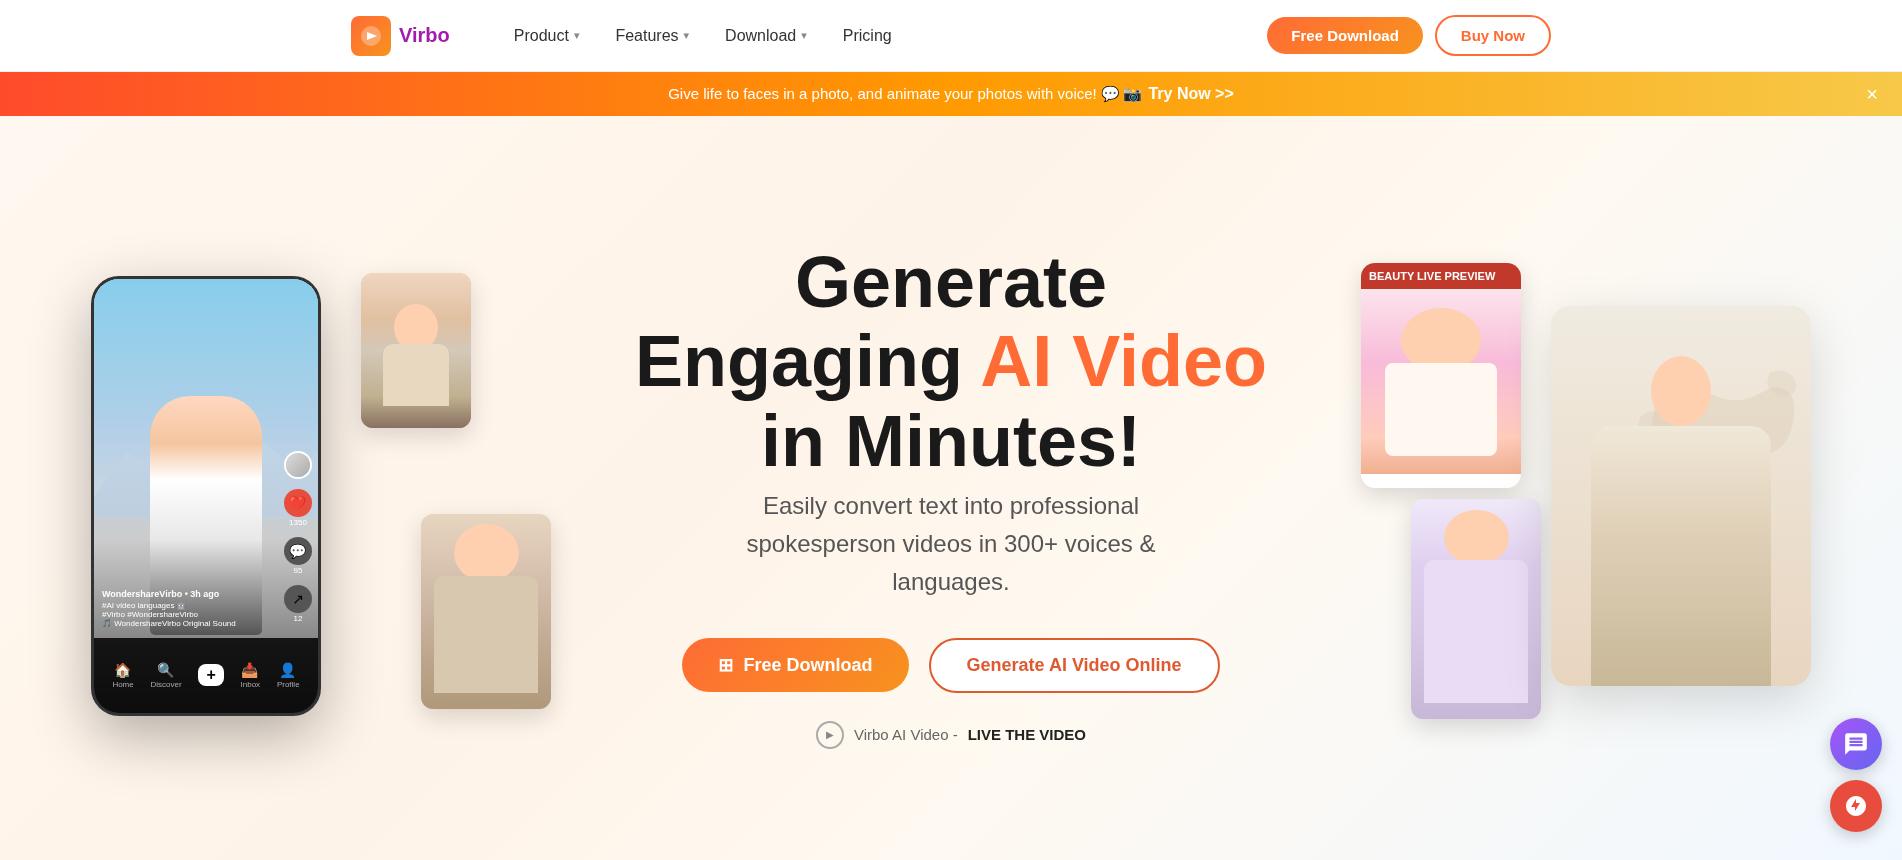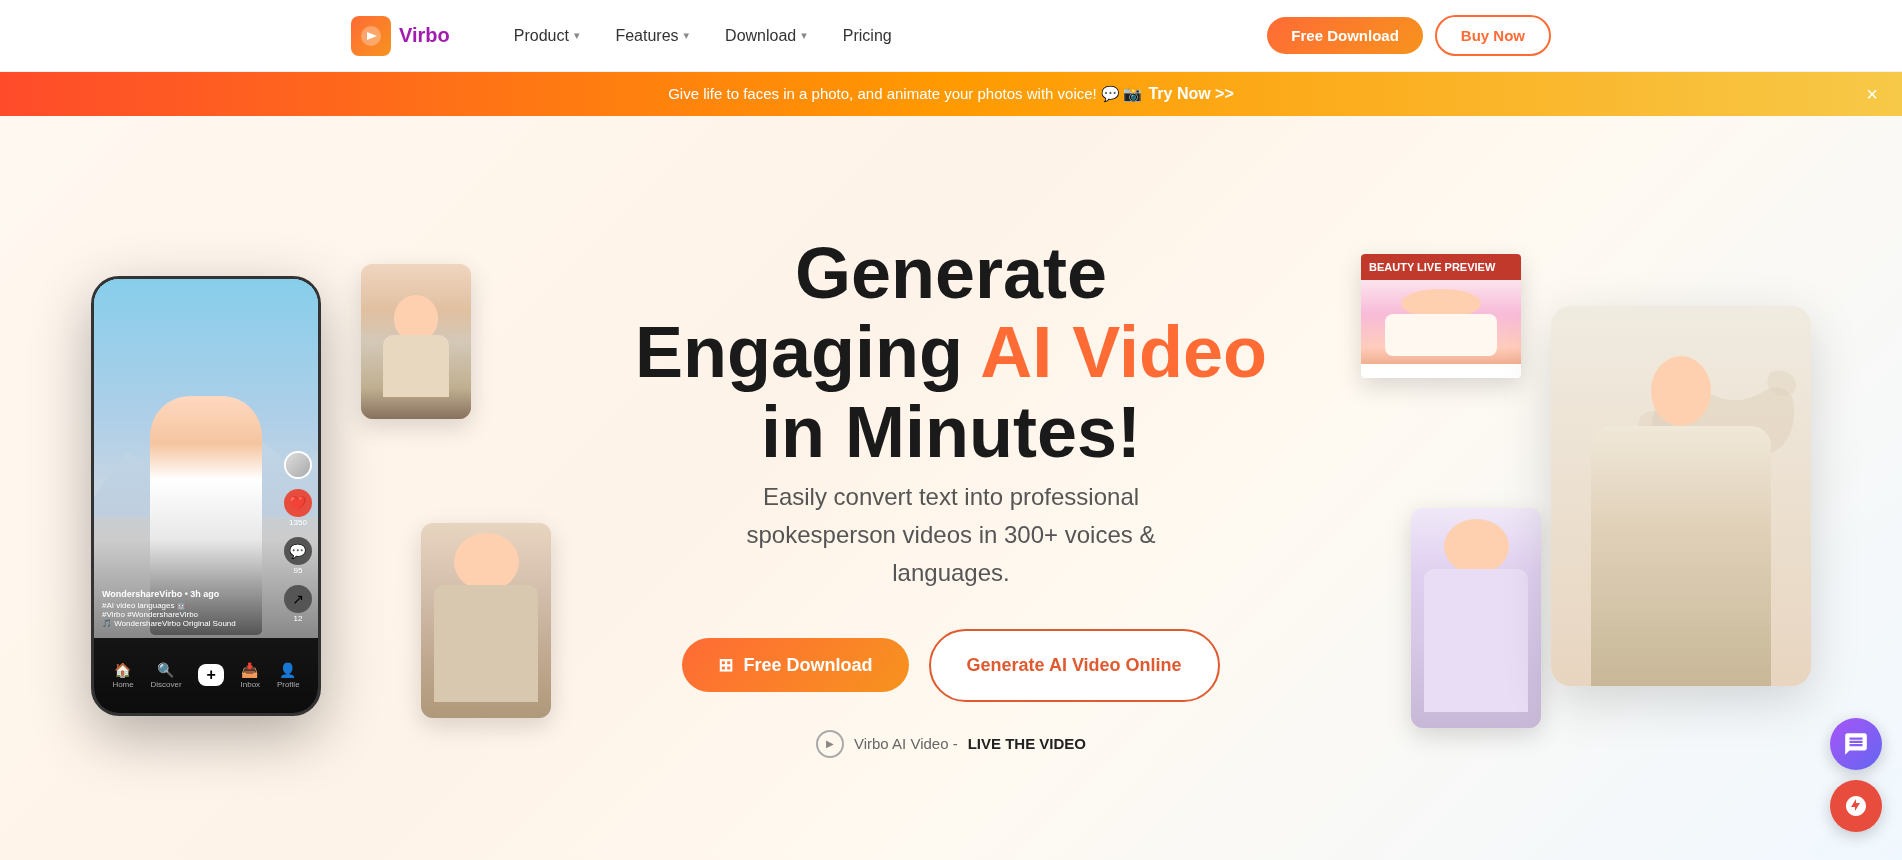--- a/index.html
+++ b/index.html
@@ -280,23 +280,23 @@
       width: 100%;
       height: 100%;
       background: linear-gradient(180deg, #f0d0b8 0%, #ddb898 50%, #c09070 100%);
     }
 
     .float-card-beauty {
       position: absolute;
       right: 330px;
       top: 20px;
       width: 160px;
-      height: 124px;
+      height: 225px;
       background: #fff;
-      border-radius: 4px;
+      border-radius: 14px;
       overflow: hidden;
       box-shadow: 0 8px 24px rgba(0,0,0,0.15);
     }
     .beauty-card-header {
       background: #c0392b;
       color: #fff;
       font-size: 11px;
       font-weight: 700;
       padding: 6px 8px;
       line-height: 1.3;
@@ -377,21 +377,21 @@
       gap: 10px;
     }
     .windows-icon {
       font-size: 18px;
     }
     .btn-hero-online {
       background: #fff;
       color: #e05a30;
       border: 2.5px solid #e05a30;
       border-radius: 50px;
-      padding: 24px 36px;
+      padding: 15px 36px;
       font-size: 18px;
       font-weight: 700;
       cursor: pointer;
     }
     .hero-watch {
       display: flex;
       align-items: center;
       gap: 10px;
       justify-content: center;
       font-size: 15px;

